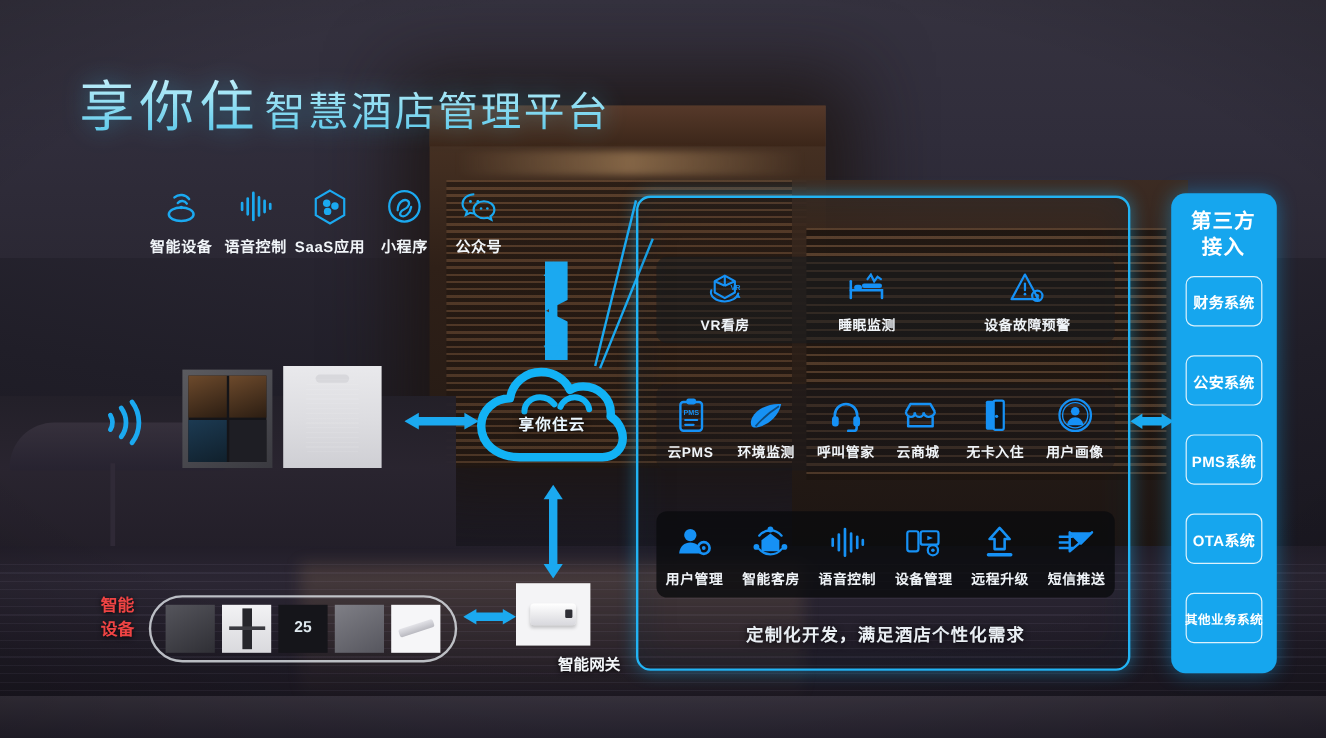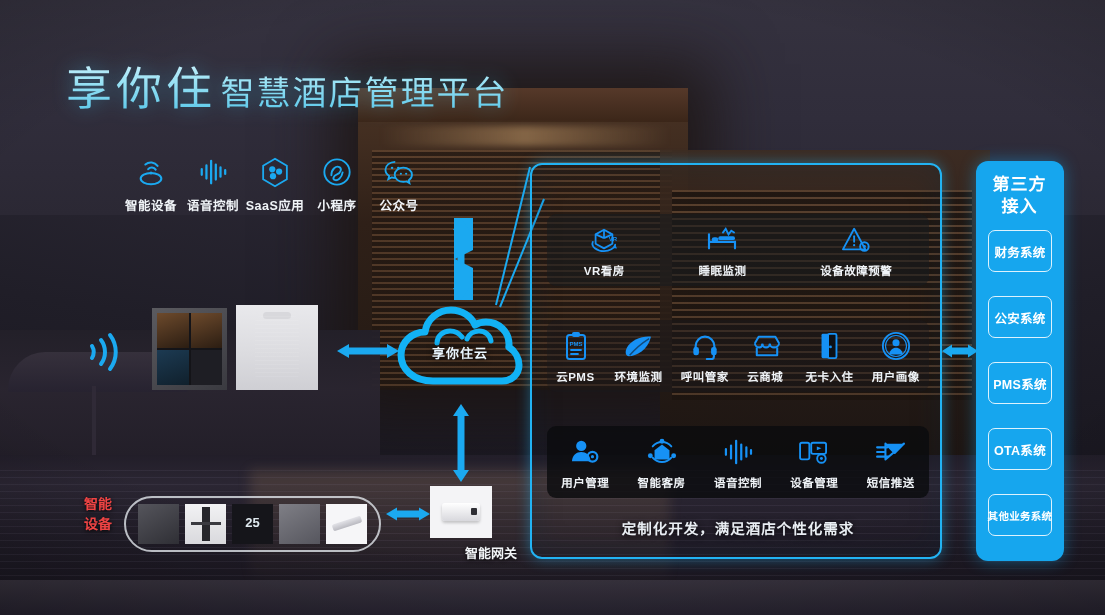--- a/index.html
+++ b/index.html
@@ -573,20 +573,29 @@
             <rect x="14" y="4" width="16" height="12" rx="2"></rect>
             <path d="M20 8 L25 10 L20 12 Z" fill="#1691f5" stroke="none"></path>
             <circle cx="25" cy="21" r="4.6"></circle>
             <circle cx="25" cy="21" r="1.6" fill="#1691f5" stroke="none"></circle>
           </svg>
         </div>
         <div class="lbl">设备管理</div>
       </div>
       <div class="cell">
         <div class="gi">
+          <svg width="26" height="28" viewBox="0 0 26 30" fill="none" stroke="#1691f5" stroke-width="2.3" stroke-linejoin="round">
+            <path d="M13 2 L22 12 H17.5 V21 H8.5 V12 H4 Z"></path>
+            <path d="M3 26 H23" stroke-linecap="round" stroke-width="3"></path>
+          </svg>
+        </div>
+        <div class="lbl">远程升级</div>
+      </div>
+      <div class="cell">
+        <div class="gi">
           <svg width="30" height="26" viewBox="0 0 32 28" fill="none" stroke="#1691f5" stroke-width="2.2" stroke-linecap="round">
             <path d="M10 5 H30 L20 15 L10 5 Z" fill="#1691f5" stroke="none"></path>
             <path d="M30 5 L20 15 L10 5 M10 5 L10 22 L30 5" stroke-linejoin="round"></path>
             <path d="M1 9 H12 M1 14 H9 M1 19 H13"></path>
           </svg>
         </div>
         <div class="lbl">短信推送</div>
       </div>
     </div>
 

